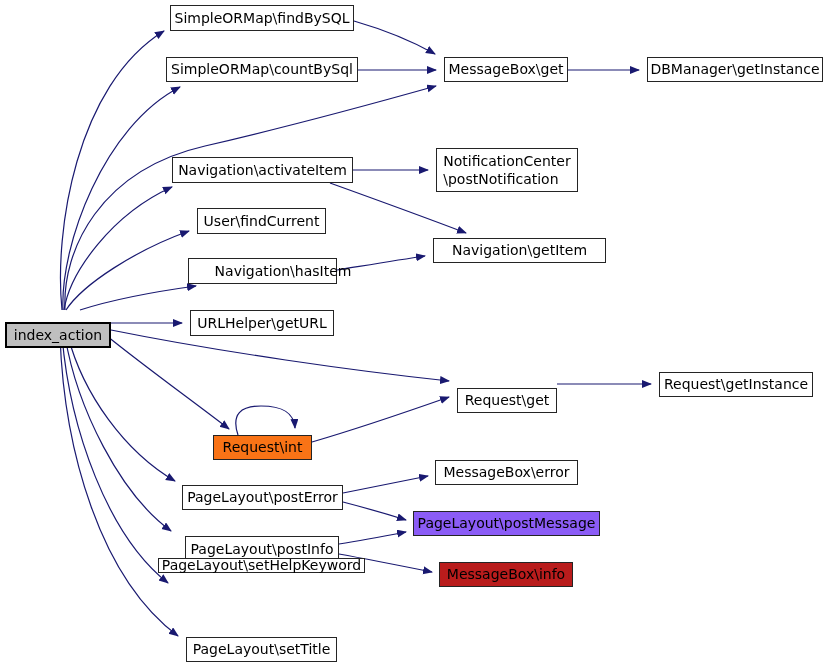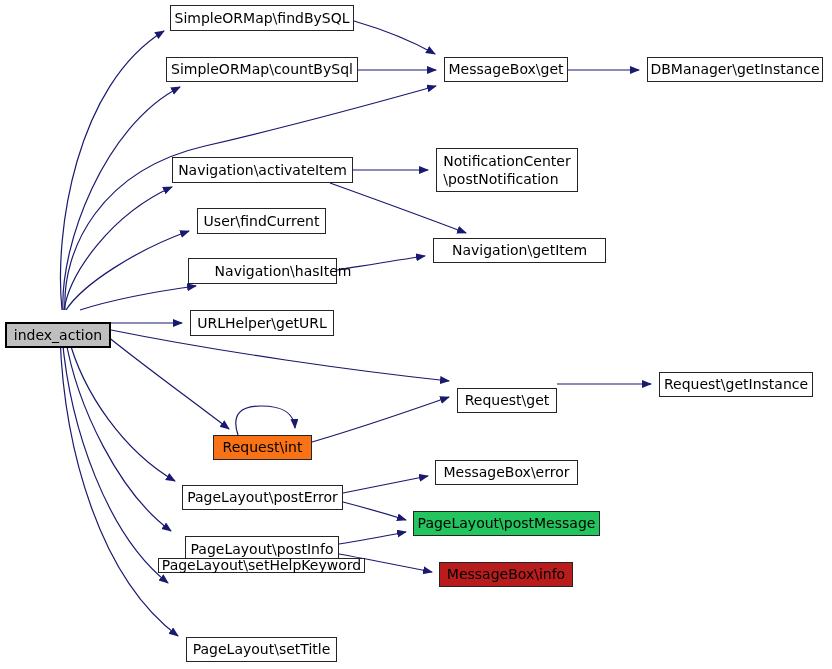--- a/index.html
+++ b/index.html
@@ -95,19 +95,19 @@
 \postNotification</div>
       <div class="node" style="left: 197px; top: 208px; width: 129px; height: 26px; background: rgb(255, 255, 255); border-color: rgb(36, 36, 36); color: rgb(0, 0, 0);">User\findCurrent</div>
       <div class="node" style="left: 433px; top: 238px; width: 173px; height: 25px; background: rgb(255, 255, 255); border-color: rgb(36, 36, 36); color: rgb(0, 0, 0);">Navigation\getItem</div>
       <div class="node" style="left: 188px; top: 258px; width: 149px; height: 26px; background: rgb(255, 255, 255); border-color: rgb(36, 36, 36); color: rgb(0, 0, 0); padding-left: 41px;">Navigation\hasItem</div>
       <div class="node" style="left: 190px; top: 310px; width: 144px; height: 26px; background: rgb(255, 255, 255); border-color: rgb(36, 36, 36); color: rgb(0, 0, 0);">URLHelper\getURL</div>
       <div class="node" style="left: 457px; top: 372px; width: 100px; height: 25px; background: rgb(255, 255, 255); border-color: rgb(36, 36, 36); color: rgb(0, 0, 0); margin-top: 16px;">Request\get</div>
       <div class="node" style="left: 659px; top: 372px; width: 154px; height: 25px; background: rgb(255, 255, 255); border-color: rgb(36, 36, 36); color: rgb(0, 0, 0);">Request\getInstance</div>
       <div class="node" style="left: 213px; top: 435px; width: 99px; height: 25px; background: #f97316; border-color: rgb(36, 36, 36); color: rgb(0, 0, 0);">Request\int</div>
       <div class="node" style="left: 182px; top: 485px; width: 161px; height: 25px; background: rgb(255, 255, 255); border-color: rgb(36, 36, 36); color: rgb(0, 0, 0);">PageLayout\postError</div>
       <div class="node" style="left: 435px; top: 460px; width: 143px; height: 25px; background: rgb(255, 255, 255); border-color: rgb(36, 36, 36); color: rgb(0, 0, 0);">MessageBox\error</div>
-      <div class="node" style="left: 413px; top: 511px; width: 187px; height: 25px; background: #22c55e; border-color: rgb(36, 36, 36); color: rgb(0, 0, 0);">PageLayout\postMessage</div>
+      <div class="node" style="left: 413px; top: 511px; width: 187px; height: 25px; background: #8b5cf6; border-color: rgb(36, 36, 36); color: rgb(0, 0, 0);">PageLayout\postMessage</div>
       <div class="node" style="left: 185px; top: 536px; width: 154px; height: 26px; background: rgb(255, 255, 255); border-color: rgb(36, 36, 36); color: rgb(0, 0, 0);">PageLayout\postInfo</div>
       <div class="node" style="left: 439px; top: 562px; width: 134px; height: 25px; background: #b91c1c; border-color: rgb(36, 36, 36); color: rgb(0, 0, 0);">MessageBox\info</div>
       <div class="node" style="left: 158px; top: 558px; width: 207px; height: 15px; background: rgb(255, 255, 255); border-color: rgb(36, 36, 36); color: rgb(0, 0, 0);">PageLayout\setHelpKeyword</div>
       <div class="node" style="left: 186px; top: 637px; width: 151px; height: 25px; background: rgb(255, 255, 255); border-color: rgb(36, 36, 36); color: rgb(0, 0, 0);">PageLayout\setTitle</div>
     </div>
 </div>
 
 </body></html>

